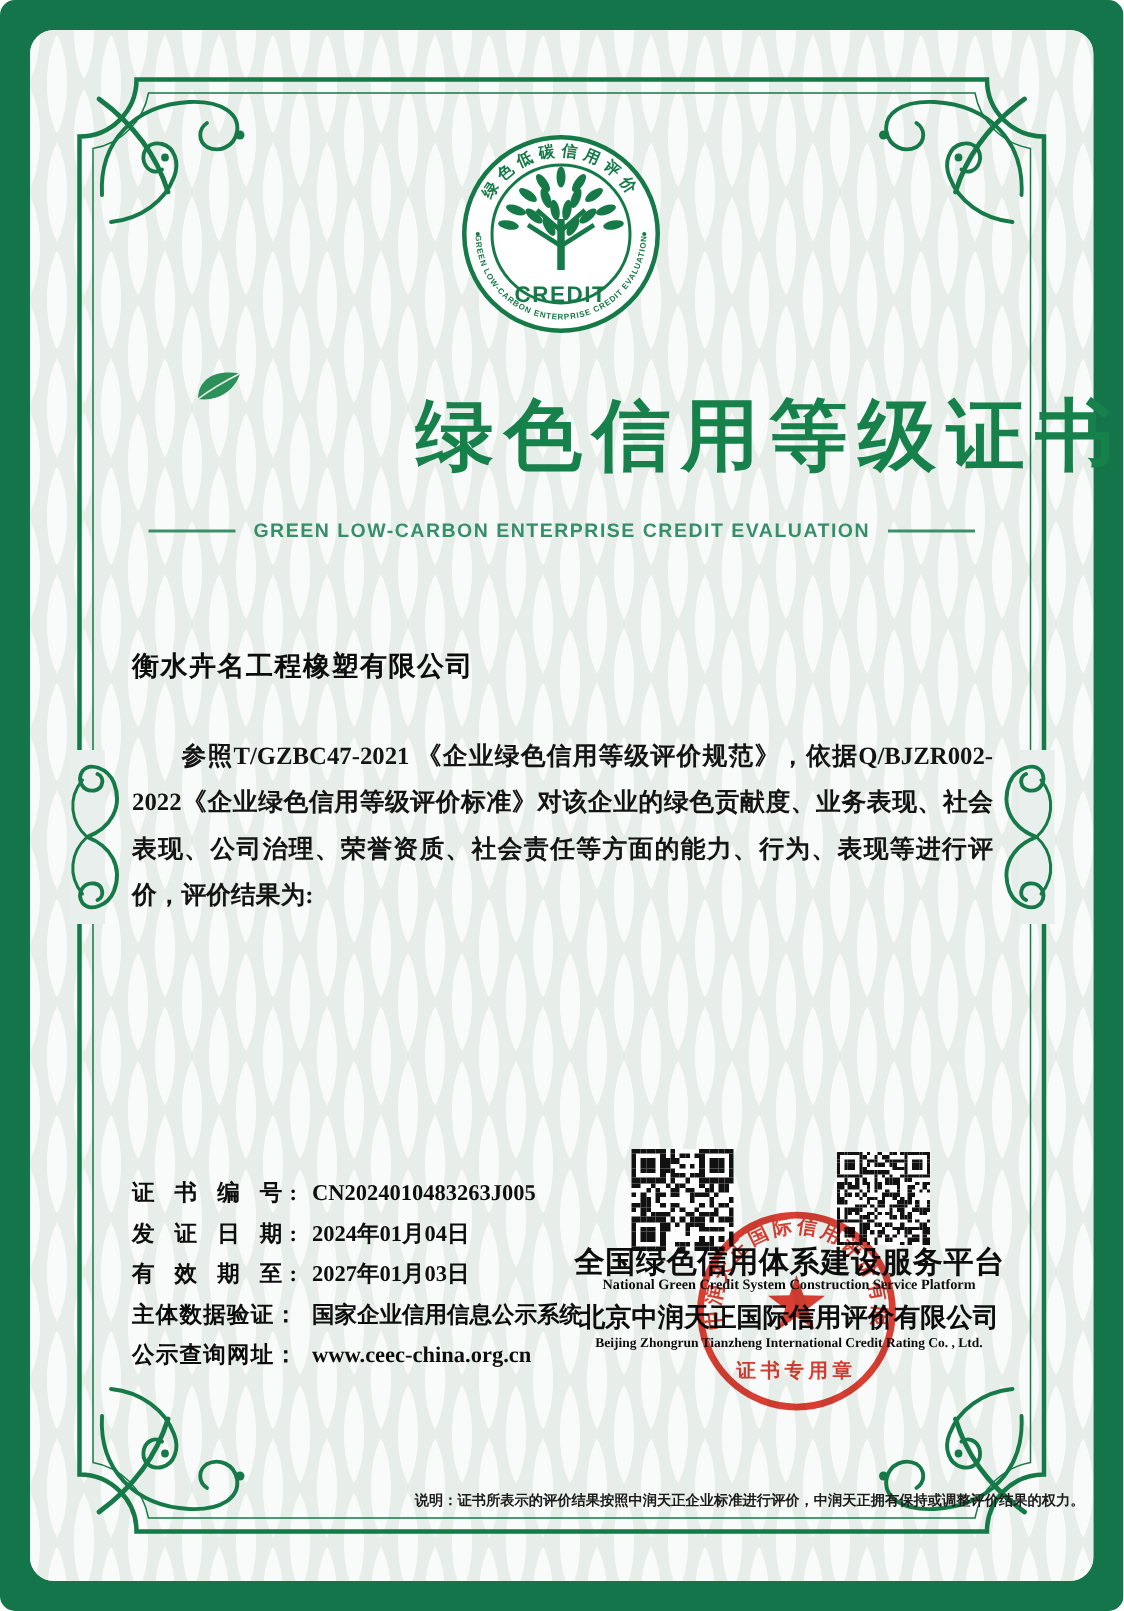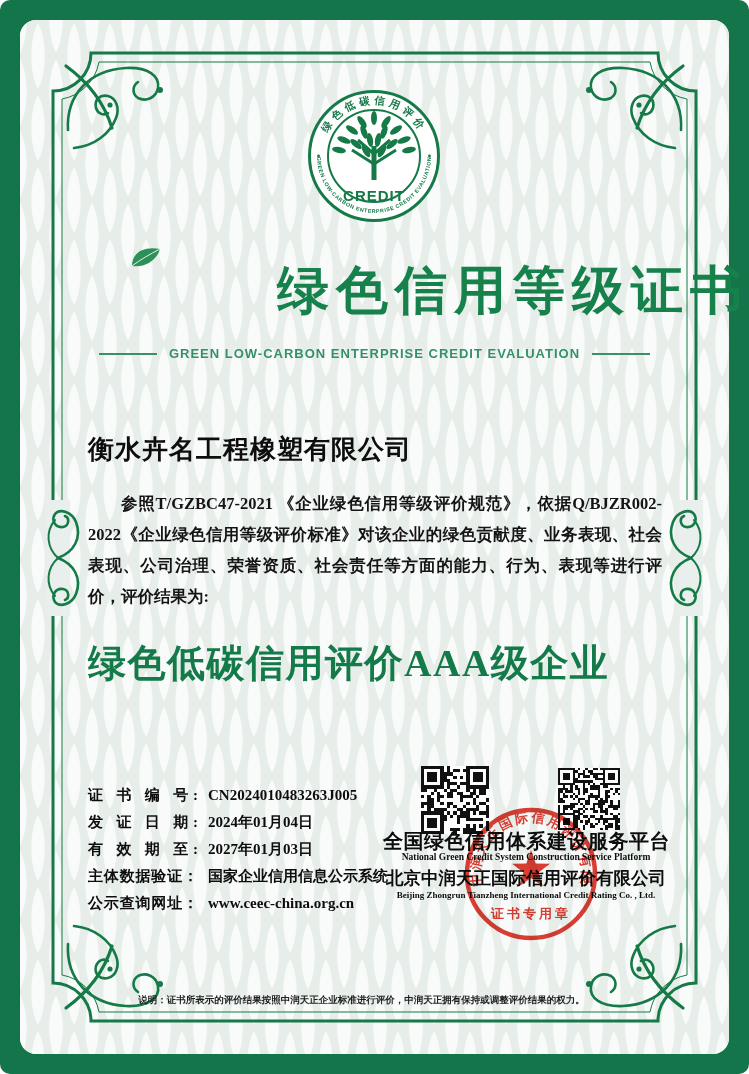--- a/index.html
+++ b/index.html
@@ -9,21 +9,21 @@
   .svgfill{position:absolute;left:0;top:0;width:100%;height:100%;}
 
   .logo{position:absolute;left:306px;top:88px;width:136px;height:136px;}
 
   .title{position:absolute;left:0;top:256px;width:749px;text-align:right;
          font-size:52px;font-weight:bold;color:#17814c;letter-spacing:7px;}
   .subtitle-row{position:absolute;left:0;top:346px;width:749px;display:flex;align-items:center;justify-content:center;gap:12px;}
   .subtitle-row .dash{height:2px;width:58px;background:#3a9168;}
   .subtitle{font-family:"Liberation Sans","DejaVu Sans",sans-serif;font-size:13px;font-weight:bold;color:#35906a;letter-spacing:1px;}
 
-  .company{position:absolute;left:88px;top:432px;font-size:26px;font-weight:bold;color:#0d0d0d;letter-spacing:1px;text-align:center;}
+  .company{position:absolute;left:88px;top:432px;font-size:18px;font-weight:bold;color:#0d0d0d;letter-spacing:1px;text-align:center;}
   .body-par{position:absolute;left:88px;top:488px;width:574px;font-size:16.5px;line-height:31px;
             font-weight:bold;color:#141414;text-align:justify;text-indent:2em;}
   .result{position:absolute;left:88px;top:638px;font-size:38px;font-weight:bold;color:#157a49;letter-spacing:1.5px;}
 
   .details{position:absolute;left:88px;top:786px;display:flex;flex-direction:column;}
   .detail-row{height:27px;display:flex;align-items:baseline;font-size:15px;font-weight:bold;color:#0d0d0d;}
   .detail-row .lbl{display:inline-block;width:110px;text-align:justify;text-align-last:justify;}
   .detail-row .val{margin-left:10px;white-space:nowrap;}
 
   .qr{position:absolute;display:grid;background:#fdfdfd;}
@@ -31,21 +31,21 @@
   .qr div.b{background:#111;}
 
   .iss{position:absolute;left:383px;width:286px;text-align:center;color:#0d0d0d;white-space:nowrap;}
   .iss.cn1{top:828px;font-family:"Liberation Sans","DejaVu Sans",sans-serif;font-size:20px;font-weight:bold;letter-spacing:0.5px;}
   .iss.en1{top:852px;font-size:9.5px;font-weight:bold;}
   .iss.cn2{top:866px;font-family:"Liberation Sans","DejaVu Sans",sans-serif;font-size:17.5px;font-weight:bold;}
   .iss.en2{top:890px;font-size:9px;font-weight:bold;}
 
   .stamp{position:absolute;left:443px;top:786px;width:176px;height:176px;opacity:0.9;mix-blend-mode:multiply;}
 
-  .disclaimer{position:absolute;left:0;top:994px;width:723px;text-align:center;
+  .disclaimer{position:absolute;left:0;top:994px;width:723px;text-align:right;
               font-family:"Liberation Sans","DejaVu Sans",sans-serif;font-size:9.5px;font-weight:bold;color:#1c1c1c;}
   .leaf-dec{position:absolute;left:130px;top:246px;width:34px;height:24px;}
 </style>
 </head>
 <body>
 
 <div class="page">
 
   <div class="panel">
 
@@ -151,21 +151,20 @@
   <div class="subtitle-row">
     <span class="dash"></span>
     <span class="subtitle">GREEN LOW-CARBON ENTERPRISE CREDIT EVALUATION</span>
     <span class="dash"></span>
   </div>
 
   <div class="company">衡水卉名工程橡塑有限公司</div>
 
   <div class="body-par">参照T/GZBC47-2021 《企业绿色信用等级评价规范》，依据Q/BJZR002-2022《企业绿色信用等级评价标准》对该企业的绿色贡献度、业务表现、社会表现、公司治理、荣誉资质、社会责任等方面的能力、行为、表现等进行评价，评价结果为:</div>
 
-  <div class="result">绿色低碳信用评价AAA级企业</div>
 
   <div class="details">
     <div class="detail-row">
       <span class="lbl">证 书 编 号:</span>
       <span class="val">CN2024010483263J005</span>
     </div>
     <div class="detail-row">
       <span class="lbl">发 证 日 期:</span>
       <span class="val">2024年01月04日</span>
     </div>

